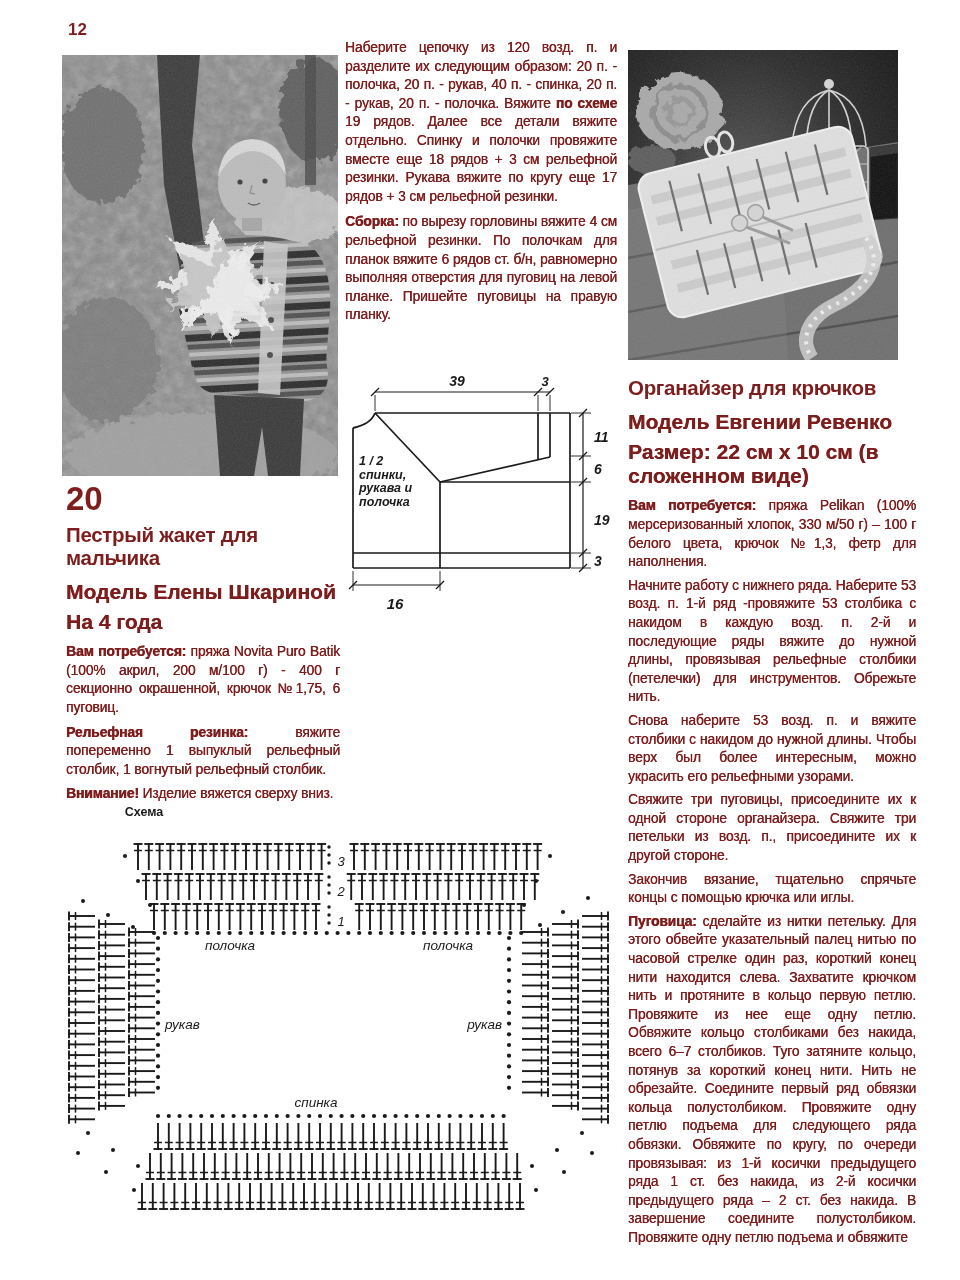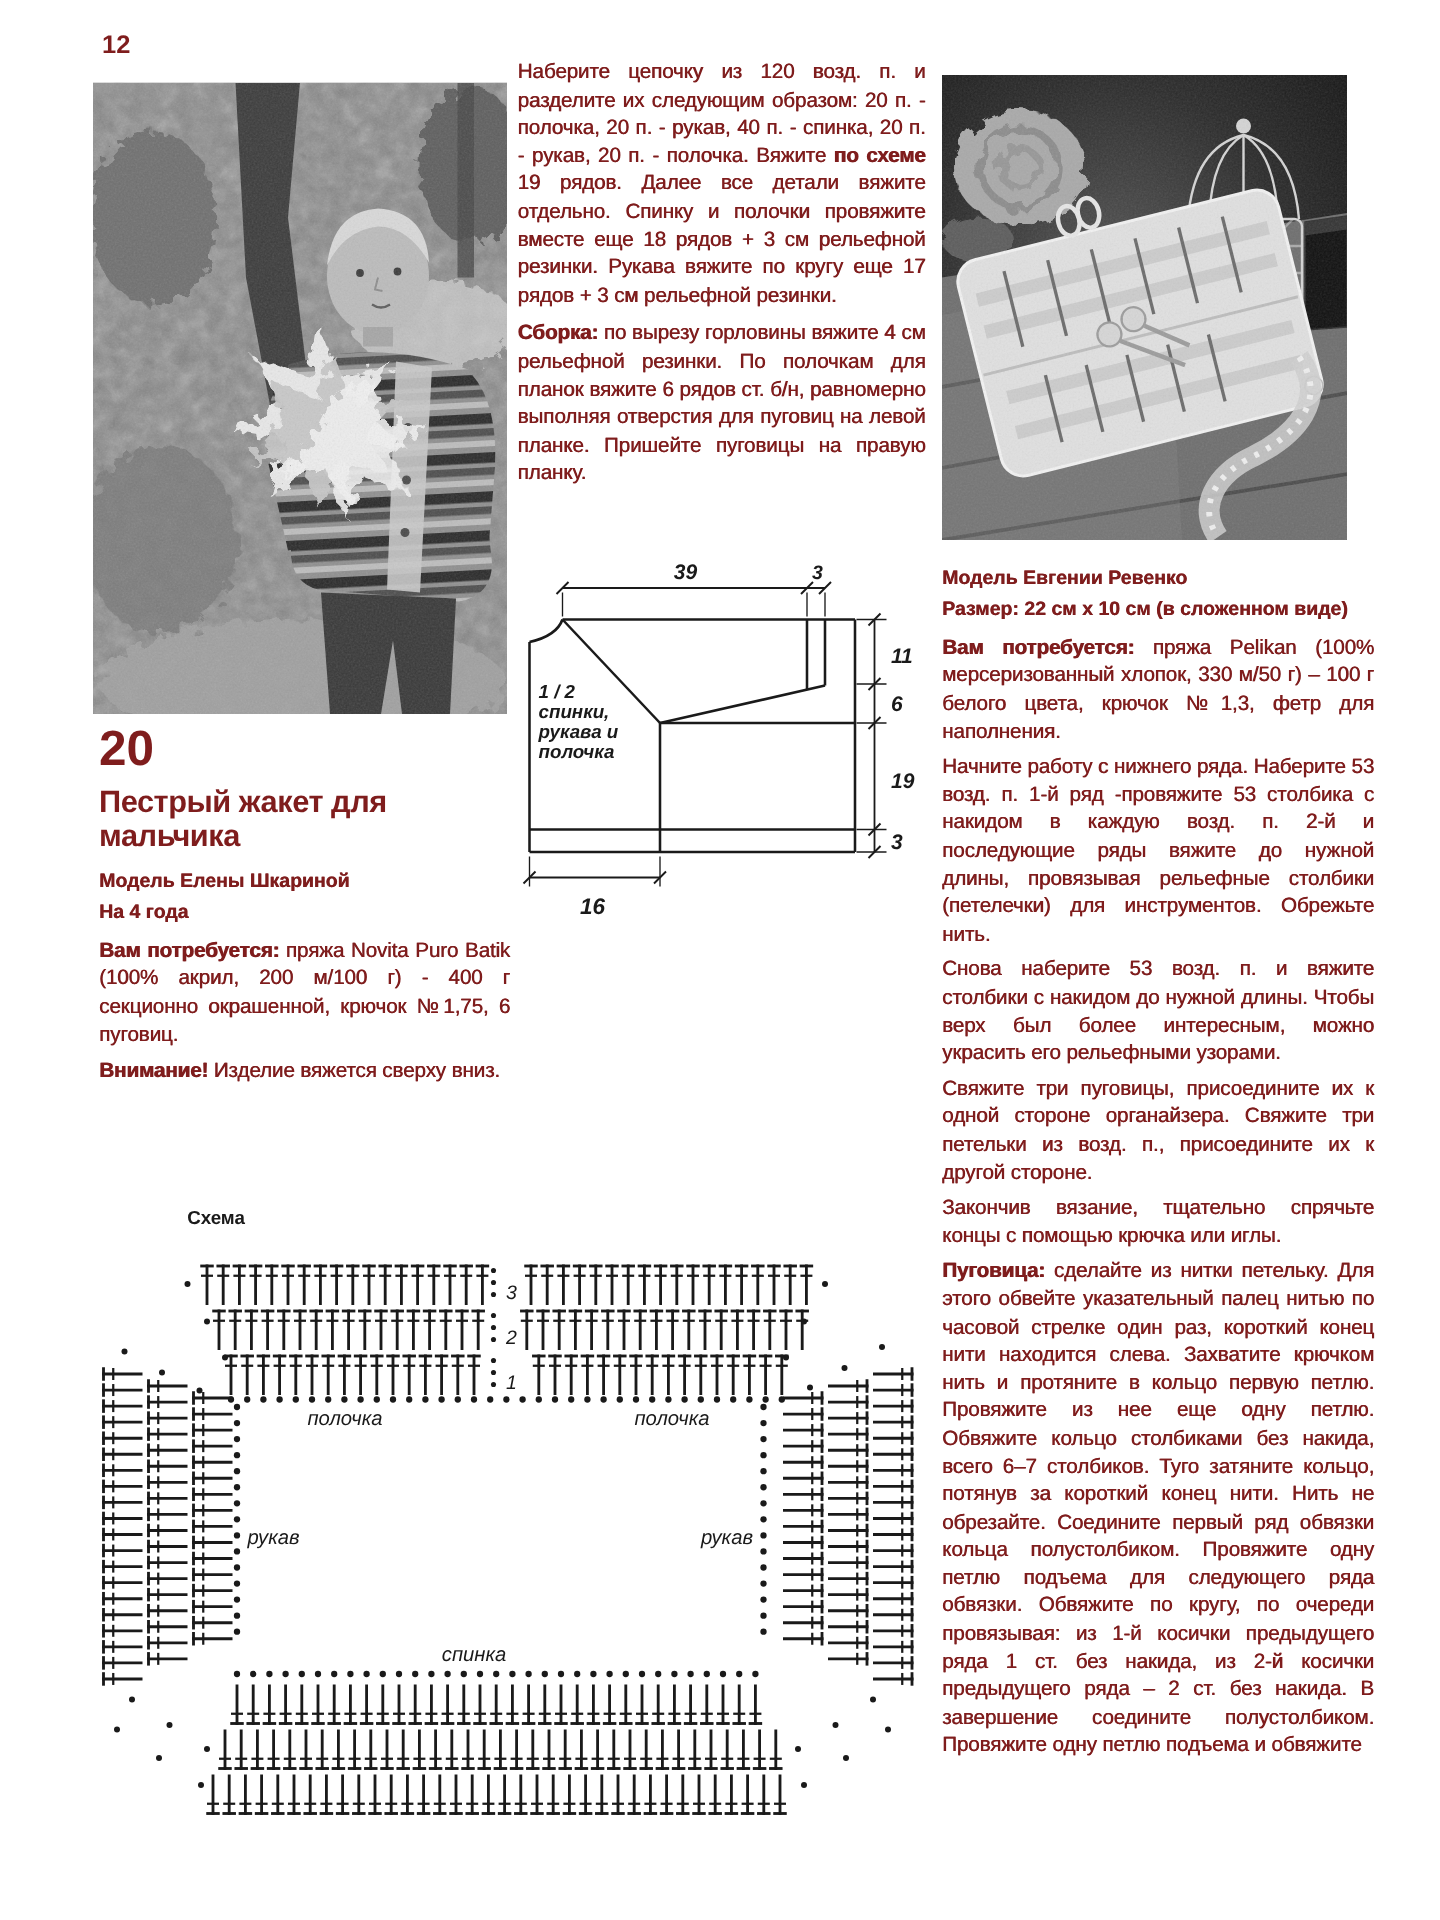--- a/index.html
+++ b/index.html
@@ -6,21 +6,21 @@
   .page{position:relative;width:960px;height:1280px;background:#ffffff;
         font-family:"Liberation Sans",sans-serif;color:#7f1d1d;overflow:hidden;}
   .abs{position:absolute;}
   .body-txt{font-size:13.8px;line-height:18.6px;text-align:justify;
             text-shadow:0.35px 0 0 currentColor;letter-spacing:-0.1px;}
   .body-txt p{margin:0 0 5px 0;}
   .body-txt b{text-shadow:0.55px 0 0 currentColor;}
   .pageno{font-size:17px;font-weight:bold;}
   .num{font-size:33px;font-weight:bold;line-height:1;}
   .art-title{font-size:20.5px;font-weight:bold;letter-spacing:-0.3px;line-height:1.12;margin:9px 0 0 0;}
-  .sub{font-size:13px;font-weight:bold;margin:10px 0 0 0;text-shadow:0.3px 0 0 currentColor;line-height:1.15;}
+  .sub{font-size:21px;font-weight:bold;margin:10px 0 0 0;text-shadow:0.3px 0 0 currentColor;line-height:1.15;}
   .mt6{margin-top:6px;} .mt9{margin-top:9px;}
   .legend-title{font-size:14.6px;font-weight:bold;padding-left:27px;text-shadow:0.3px 0 0 currentColor;}
   .lrow{position:absolute;left:0;font-size:14px;text-shadow:0.3px 0 0 currentColor;}
   .chaindot{display:inline-block;width:6px;height:6px;border-radius:50%;background:#161616;margin-right:10px;vertical-align:middle;}
   svg text{font-family:"Liberation Sans",sans-serif;}
 </style>
 </head>
 <body>
 
 <div class="page">
@@ -1225,20 +1225,21 @@
       <circle cx="478" cy="392" r="2" fill="#1a1a1a"></circle>
     </svg>
 
   <div class="abs" style="left:66px;top:482px;width:274px;">
     <div class="num">20</div>
     <div class="art-title">Пестрый жакет для мальчика</div>
     <div class="sub">Модель Елены Шкариной</div>
     <div class="sub mt6">На 4 года</div>
     <div class="body-txt mt9">
       <p><b>Вам потребуется:</b><span> пряжа Novita Puro Batik (100% акрил, 200 м/100 г) - 400 г секционно окрашенной, крючок №1,75, 6 пуговиц.</span></p>
+      <p style="margin-top:6px"><b>Рельефная резинка:</b><span> вяжите попеременно 1 выпуклый рельефный столбик, 1 вогнутый рельефный столбик.</span></p>
       <p style="margin-top:6px"><b>Внимание!</b><span> Изделие вяжется сверху вниз.</span></p>
     </div>
   </div>
 
   <svg class="abs" style="left:628px;top:50px;" width="270" height="310" viewBox="0 0 270 310">
     <defs>
       <radialGradient id="vigB" cx="0.42" cy="0.45" r="0.8">
         <stop offset="0" stop-color="#575757"></stop>
           <stop offset="0.55" stop-color="#2a2a2a"></stop>
           <stop offset="1" stop-color="#121212"></stop>
@@ -1306,20 +1307,21 @@
       <circle cx="104" cy="62" r="6" fill="#e8e8e8" stroke="#bbbbbb"></circle>
     </g>
     <g fill="none">
       <path d="M238,188 C258,216 236,240 208,254 C182,266 170,288 184,308" stroke="#cfcfcf" stroke-width="14" opacity="0.85"></path>
       <path d="M238,188 C258,216 236,240 208,254 C182,266 170,288 184,308" stroke="#efefef" stroke-width="4" stroke-dasharray="3 6"></path>
     </g>
     <rect width="270" height="310" filter="url(#grainB)" opacity="0.15"></rect>
   </svg>
 
   <div class="abs" style="left:628px;top:368px;width:288px;">
+    <div class="art-title">Органайзер для крючков</div>
     <div class="sub">Модель Евгении Ревенко</div>
     <div class="sub mt6"><span>Размер:</span><span> 22 см х 10 см (в сложенном виде)</span></div>
     <div class="body-txt mt9">
       <p><b>Вам потребуется:</b><span> пряжа Pelikan (100% мерсеризованный хлопок, 330 м/50 г) – 100 г белого цвета, крючок №1,3, фетр для наполнения.</span></p>
       <p>Начните работу с нижнего ряда. Наберите 53 возд. п. 1-й ряд -провяжите 53 столбика с накидом в каждую возд. п. 2-й и последующие ряды вяжите до нужной длины, провязывая рельефные столбики (петелечки) для инструментов. Обрежьте нить.</p>
       <p>Снова наберите 53 возд. п. и вяжите столбики с накидом до нужной длины. Чтобы верх был более интересным, можно украсить его рельефными узорами.</p>
       <p>Свяжите три пуговицы, присоедините их к одной стороне органайзера. Свяжите три петельки из возд. п., присоедините их к другой стороне.</p>
       <p>Закончив вязание, тщательно спрячьте концы с помощью крючка или иглы.</p>
       <p><b>Пуговица:</b><span> сделайте из нитки петельку. Для этого обвейте указательный палец нитью по часовой стрелке один раз, короткий конец нити находится слева. Захватите крючком нить и протяните в кольцо первую петлю. Провяжите из нее еще одну петлю. Обвяжите кольцо столбиками без накида, всего 6–7 столбиков. Туго затяните кольцо, потянув за короткий конец нити. Нить не обрезайте. Соедините первый ряд обвязки кольца полустолбиком. Провяжите одну петлю подъема для следующего ряда обвязки. Обвяжите по кругу, по очереди провязывая: из 1-й косички предыдущего ряда 1 ст. без накида, из 2-й косички предыдущего ряда – 2 ст. без накида. В завершение соедините полустолбиком. Провяжите одну петлю подъема и обвяжите</span></p>
     </div>

